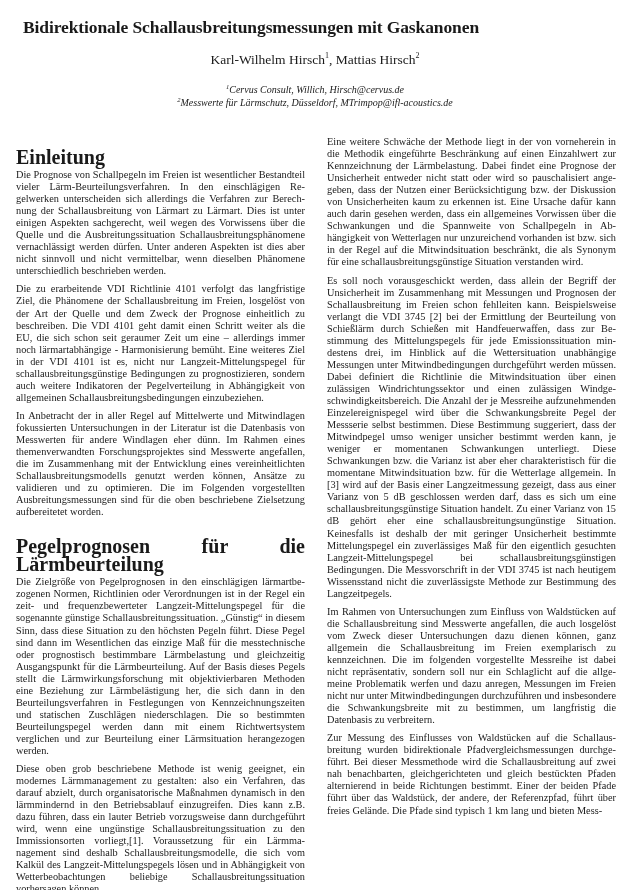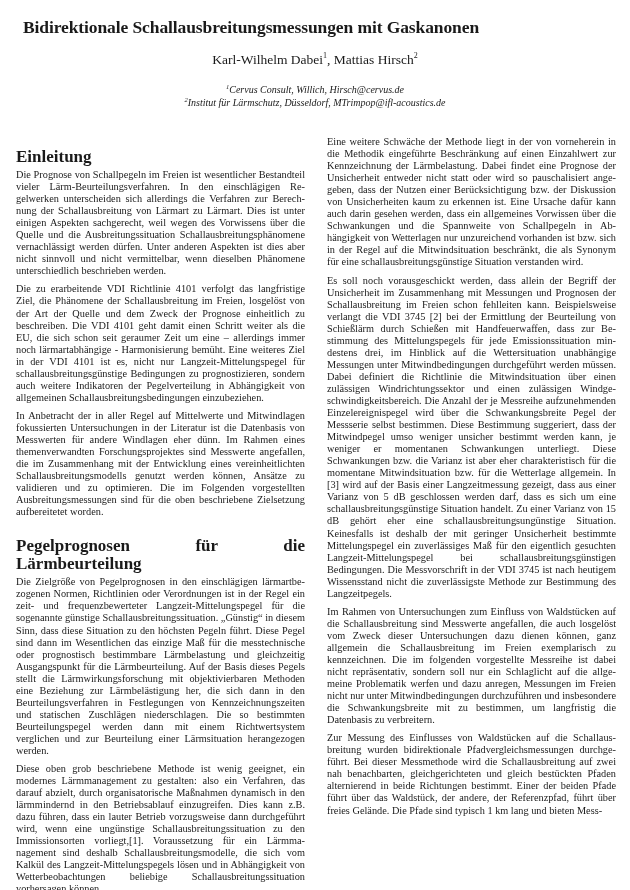--- a/index.html
+++ b/index.html
@@ -22,40 +22,40 @@
     }
     .affil sup { font-size: 6.5px; vertical-align: 4px; }
     .col {
       position: absolute; width: 289px;
       font-size: 10.3px; line-height: 12.05px; text-align: justify;
       hyphens: manual;
     }
     .col-left { left: 16px; top: 148px; }
     .col-right { left: 327px; top: 136px; }
     h2 {
-      font-size: 17px; font-weight: bold; margin: 0 0 3px 0; line-height: 18px;
+      font-size: 20px; font-weight: bold; margin: 0 0 3px 0; line-height: 18px;
     }
     .col-right h2 { margin-top: 6px; }
     .col-left h2.sec2 { margin-top: 19px; }
     p { margin: 0 0 6px 0; }
   </style>
 </head>
 <body>
 
 <div class="title">Bidirektionale Schallausbreitungsmessungen mit Gaskanonen</div>
 
 <div class="authors">
-  <span>Karl-Wilhelm Dabei</span><sup>1</sup><span>, </span><span>Mattias Hirsch</span><sup>2</sup>
+  <span>Karl-Wilhelm Hirsch</span><sup>1</sup><span>, </span><span>Mattias Hirsch</span><sup>2</sup>
 </div>
 
 <div class="affil" style="top:83px;">
   <sup>1</sup><span>Cervus Consult, Willich, Hirsch@cervus.de</span>
 </div>
 <div class="affil" style="top:96px;">
-  <sup>2</sup><span>Institut für Lärmschutz, Düsseldorf, MTrimpop@ifl-acoustics.de</span>
+  <sup>2</sup><span>Messwerte für Lärmschutz, Düsseldorf, MTrimpop@ifl-acoustics.de</span>
 </div>
 
 <div class="col col-left">
   <h2>Einleitung</h2>
   <p>Die Prognose von Schallpegeln im Freien ist wesentlicher Bestand­teil vieler Lärm-Beurteilungsverfahren. In den einschlägigen Re­gelwerken unterscheiden sich allerdings die Verfahren zur Berech­nung der Schallausbreitung von Lärmart zu Lärmart. Dies ist unter einigen Aspekten sachgerecht, weil wegen des Vorwissens über die Quelle und die Ausbreitungssituation Schallausbreitungsphänome­ne vernachlässigt werden dürfen. Unter anderen Aspekten ist dies aber nicht sinnvoll und nicht vermittelbar, wenn dieselben Phäno­mene unterschiedlich beschrieben werden.</p>
   <p>Die zu erarbeitende VDI Richtlinie 4101 verfolgt das langfristige Ziel, die Phänomene der Schallausbreitung im Freien, losgelöst von der Art der Quelle und dem Zweck der Prognose einheitlich zu beschreiben. Die VDI 4101 geht damit einen Schritt weiter als die EU, die sich schon seit geraumer Zeit um eine – allerdings immer noch lärmartabhängige - Harmonisierung bemüht. Eine weiteres Ziel in der VDI 4101 ist es, nicht nur Langzeit-Mittelungspegel für schallausbreitungsgünstige Bedingungen zu prognostizieren, son­dern auch weitere Indikatoren der Pegelverteilung in Abhängigkeit von allgemeinen Schallausbreitungsbedingungen einzubeziehen.</p>
   <p>In Anbetracht der in aller Regel auf Mittelwerte und Mitwindlagen fokussierten Untersuchungen in der Literatur ist die Datenbasis von Messwerten für andere Windlagen eher dünn. Im Rahmen eines themenverwandten Forschungsprojektes sind Messwerte angefal­len, die im Zusammenhang mit der Entwicklung eines vereinheit­lichten Schallausbreitungsmodells genutzt werden können, Ansätze zu validieren und zu optimieren. Die im Folgenden vorgestellten Ausbreitungsmessungen sind für die oben beschriebene Zielsetzung aufbereitetet worden.</p>
   <h2 class="sec2">Pegelprognosen für die Lärmbeurteilung</h2>
   <p>Die Zielgröße von Pegelprognosen in den einschlägigen lärmartbe­zogenen Normen, Richtlinien oder Verordnungen ist in der Regel ein zeit- und frequenzbewerteter Langzeit-Mittelungspegel für die sogenannte günstige Schallausbreitungssituation. „Günstig“ in diesem Sinn, dass diese Situation zu den höchsten Pegeln führt. Diese Pegel sind dann im Wesentlichen das einzige Maß für die messtechnische oder prognostisch bestimmbare Lärmbelastung und gleichzeitig Ausgangspunkt für die Lärmbeurteilung. Auf der Basis dieses Pegels stellt die Lärmwirkungsforschung mit objektivierba­ren Methoden eine Beziehung zur Lärmbelästigung her, die sich dann in den Beurteilungsverfahren in Festlegungen von Kenn­zeichnungszeiten und statischen Zuschlägen niederschlagen. Die so bestimmten Beurteilungspegel werden dann mit einem Richtwert­system verglichen und zur Beurteilung einer Lärmsituation heran­gezogen werden.</p>
   <p>Diese oben grob beschriebene Methode ist wenig geeignet, ein modernes Lärmmanagement zu gestalten: also ein Verfahren, das darauf abzielt, durch organisatorische Maßnahmen dynamisch in den lärmmindernd in den Betriebsablauf einzugreifen. Dies kann z.B. dazu führen, dass ein lauter Betrieb vorzugsweise dann durch­geführt wird, wenn eine ungünstige Schallausbreitungssituation zu den Immissionsorten vorliegt,[1]. Voraussetzung für ein Lärmma­nagement sind deshalb Schallausbreitungsmodelle, die sich vom Kalkül des Langzeit-Mittelungspegels lösen und in Abhängigkeit von Wetterbeobachtungen beliebige Schallausbreitungssituation vorhersagen können.</p>

